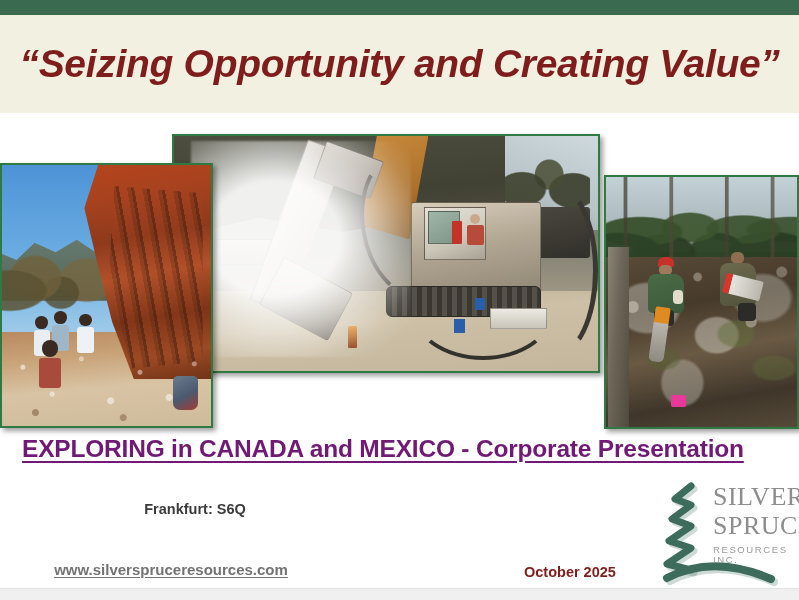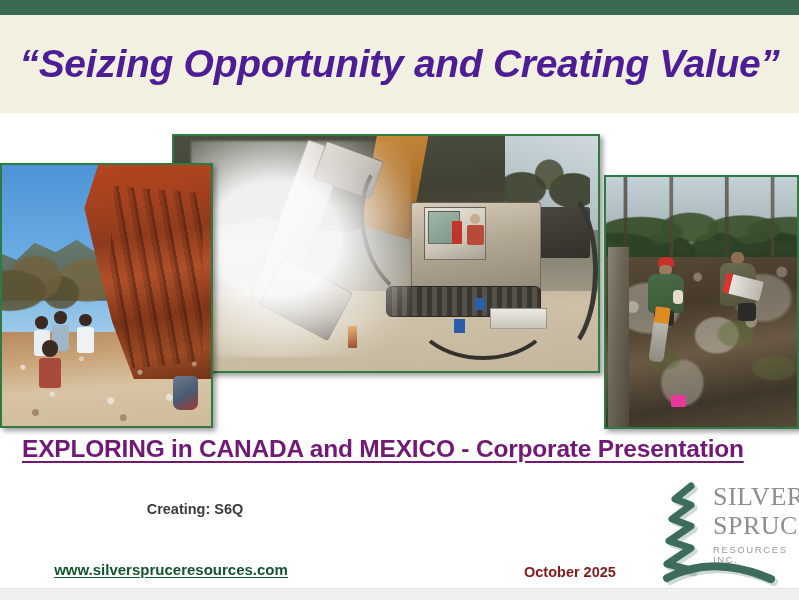--- a/index.html
+++ b/index.html
@@ -34,21 +34,21 @@
   .title-text {
     position: absolute;
     left: 0; top: 15px;
     width: 799px; height: 98px;
     display: flex;
     align-items: center;
     justify-content: center;
     font-size: 39px;
     font-weight: bold;
     font-style: italic;
-    color: #4c1d95;
+    color: #7f1d1d;
     letter-spacing: -0.3px;
     white-space: nowrap;
   }
 
   
   .photo {
     position: absolute;
     border: 2px solid #2f7a42;
     box-sizing: border-box;
     overflow: hidden;
@@ -340,21 +340,21 @@
     color: #3b3b3b;
     line-height: 19px;
   }
   .website {
     position: absolute;
     left: 30px; top: 561px;
     width: 282px;
     text-align: center;
     font-size: 15px;
     font-weight: bold;
-    color: #14532d;
+    color: #737373;
     text-decoration: underline;
     text-underline-offset: 2px;
     white-space: nowrap;
   }
 
   
   .date {
     position: absolute;
     left: 524px; top: 564px;
     font-size: 14.5px;
@@ -494,21 +494,21 @@
     </div>
     <div class="rp-shovel"></div>
     <div class="rp-machete"></div>
     <div class="rp-flag"></div>
   </div>
 </div>
 
 <div class="headline">EXPLORING in CANADA and MEXICO - Corporate Presentation</div>
 
 <div class="listings">
-  <div>Creating: S6Q</div>
+  <div>Frankfurt: S6Q</div>
 </div>
 <a class="website" href="#">www.silverspruceresources.com</a>
 
 <div class="date">October 2025</div>
 
 <div class="logo">
   <svg width="144" height="110" viewBox="0 0 144 110">
     <g fill="none" stroke="#3d6b5c" stroke-width="7" stroke-linecap="round" stroke-linejoin="round">
       <path d="M36 8 L20 21 L36 27 L17 41 L36 48 L14 63 L36 70 L12 86 L36 92" opacity="0.25" transform="translate(3,3)"></path>
       <path d="M36 8 L20 21 L36 27 L17 41 L36 48 L14 63 L36 70 L12 86 L36 92"></path>

